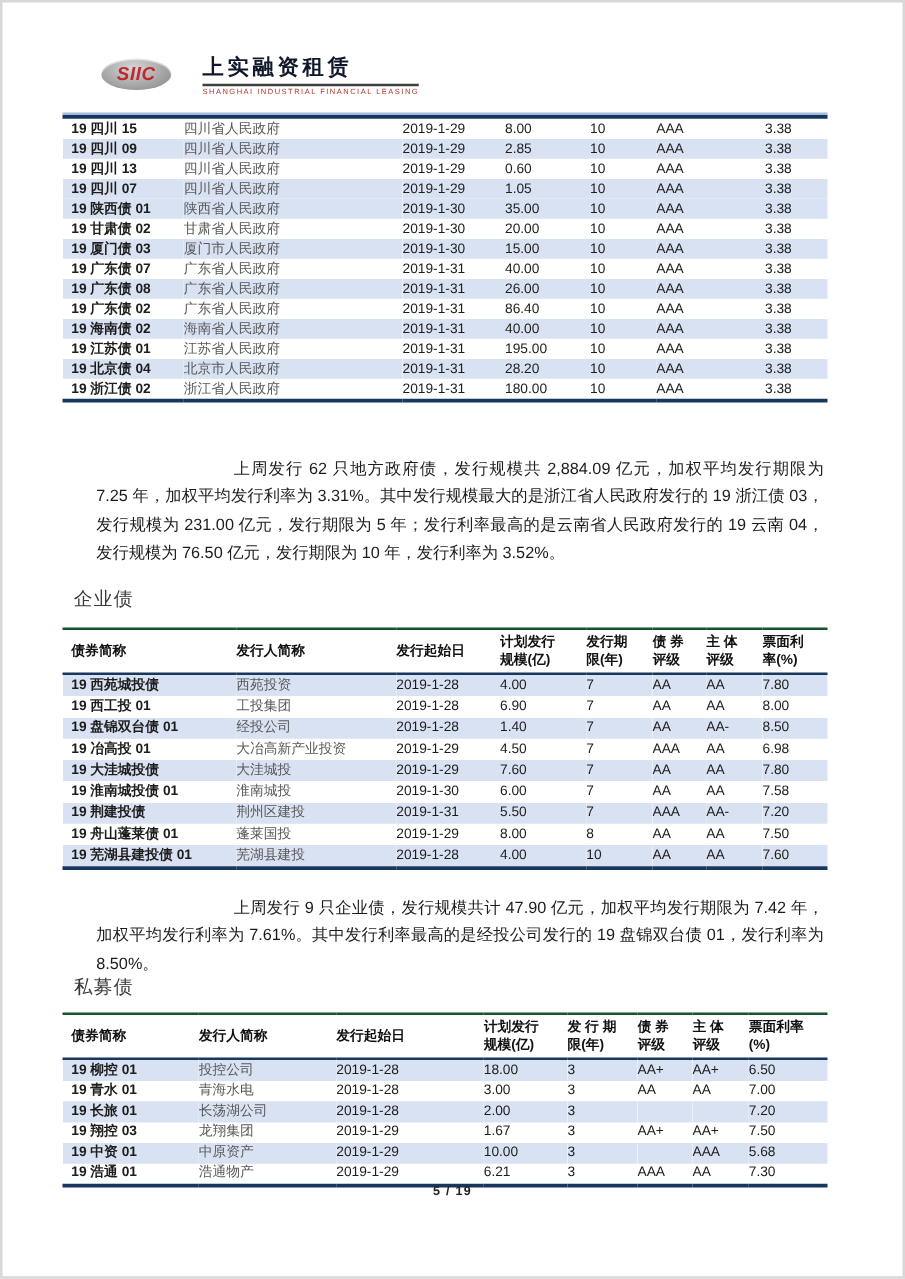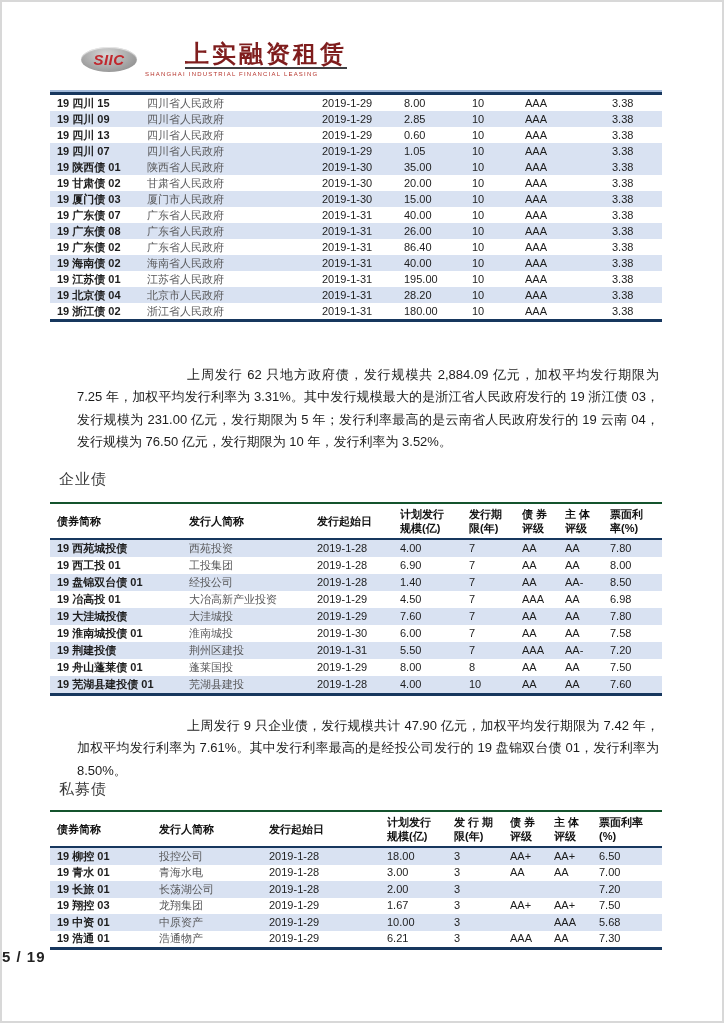--- a/index.html
+++ b/index.html
@@ -7,31 +7,31 @@
     width:724px; height:1023px; background:#ffffff;
     font-family:"Liberation Sans","DejaVu Sans",sans-serif;
     position:relative; overflow:hidden;
   }
   .page {
     position:absolute; inset:0; box-sizing:border-box;
     border:2px solid #d8d8d8; background:#fff;
   }
 
   
-  .logo-row { position:absolute; top:41px; left:79px; display:flex; align-items:flex-start; gap:8px; }
+  .logo-row { position:absolute; top:41px; left:79px; display:flex; align-items:flex-start; gap:25px; }
   .logo-badge {
     width:56px; height:25px; margin-top:4px;
     background:radial-gradient(ellipse at 45% 30%, #d6d6d6 0%, #a8a8a8 55%, #808080 100%);
     border-radius:50%; display:flex; align-items:center; justify-content:center;
     box-shadow:inset 0 1px 1px rgba(255,255,255,.7);
   }
   .logo-badge span { color:#c0272d; font-style:italic; font-weight:bold; font-size:15px; letter-spacing:.5px; }
   .logo-cn {
-    font-size:24px; font-weight:bold; color:#7f1d1d; letter-spacing:3px;
-    border-bottom:2px solid #3f3f42; padding-bottom:2px; line-height:22px;margin-left:40px;
+    font-size:17px; font-weight:bold; color:#0f172a; letter-spacing:3px;
+    border-bottom:2px solid #3f3f42; padding-bottom:2px; line-height:22px;
   }
   .logo-en { font-size:6px; color:#b6342c; letter-spacing:1.2px; margin-top:2px; }
 
   
   table { border-collapse:collapse; table-layout:fixed; width:612px; }
   td,th { overflow:hidden; white-space:nowrap; }
   td { font-size:11px; color:#1d1d1d; height:16px; padding:0 2px 0 0; line-height:15px; }
   th {
     font-size:11px; font-weight:bold; color:#111; text-align:left;
     vertical-align:middle; white-space:pre-line; line-height:14px;
@@ -63,22 +63,22 @@
   .para1 { top:349px; }
   .para2 { top:700px; }
   .section-heading {
     position:absolute; left:57px;
     font-size:15px; color:#3a3a3a; letter-spacing:1px; font-weight:400;
   }
   .head-corp { top:468px; }
   .head-priv { top:778px; }
 
   
-  .footer { position:absolute; top:946px; left:0; width:100%; text-align:left;
-    font-size:15px; font-weight:bold; color:#222; letter-spacing:1px; }
+  .footer { position:absolute; top:946px; left:0; width:100%; text-align:center;
+    font-size:10px; font-weight:bold; color:#222; letter-spacing:1px; }
 </style>
 </head>
 <body>
 
 <div class="page">
 
   <div class="logo-row">
     <div class="logo-badge">
       <span>SIIC</span>
     </div>

